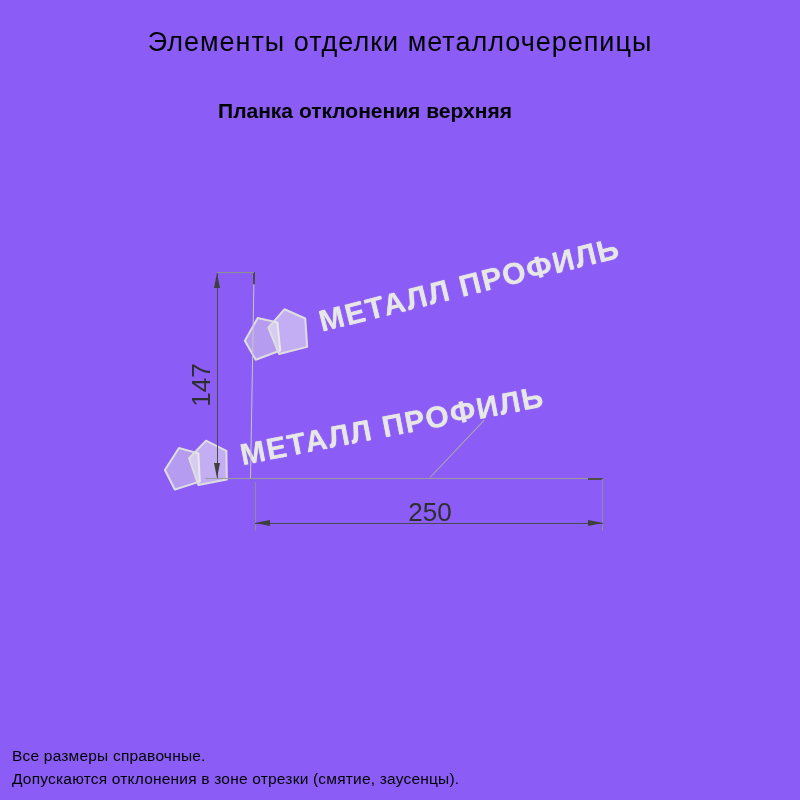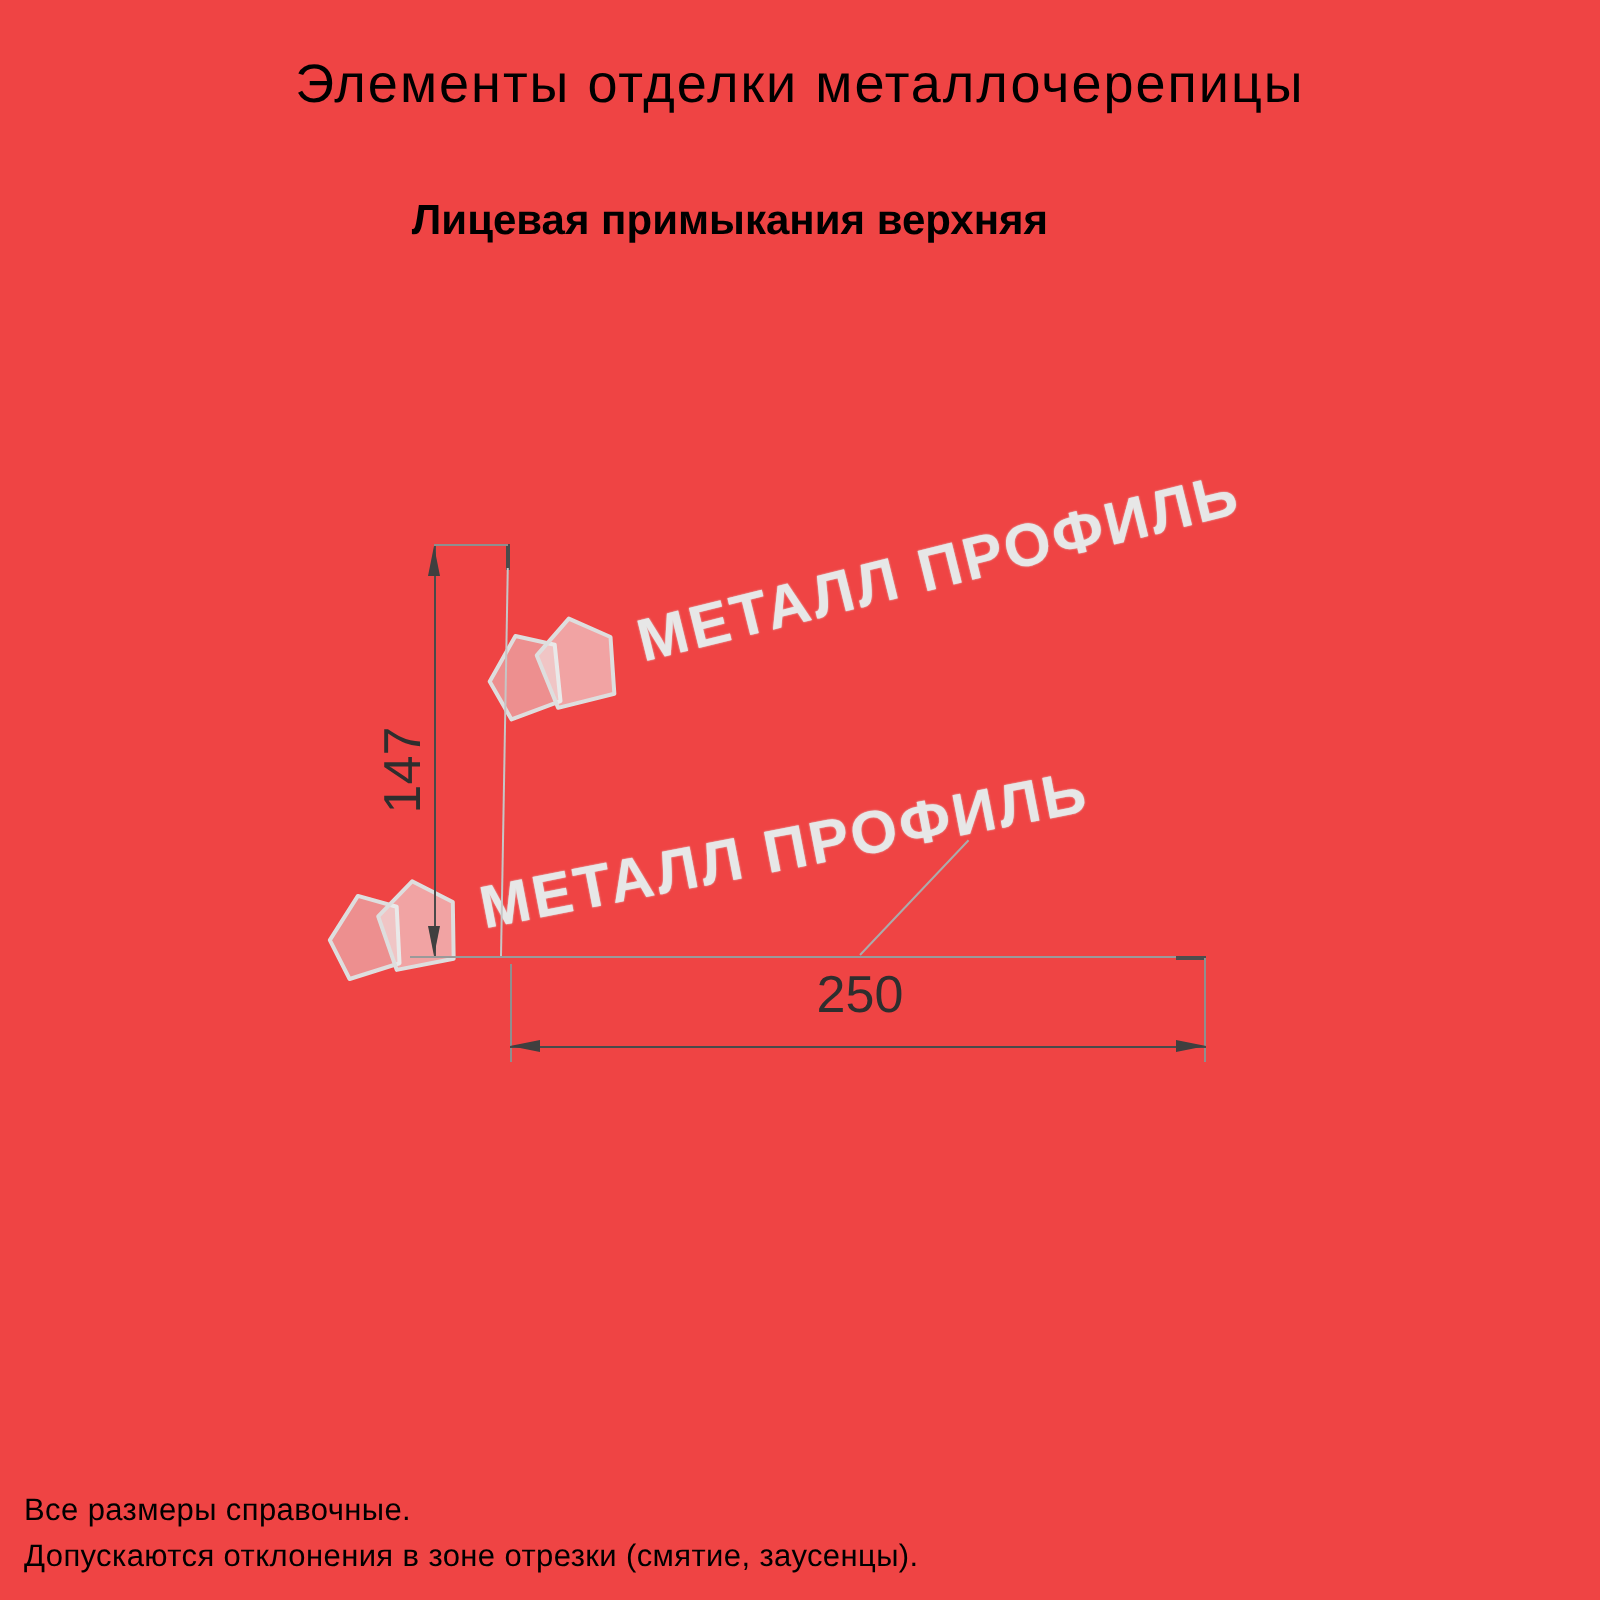--- a/index.html
+++ b/index.html
@@ -1,17 +1,17 @@
 <!DOCTYPE html>
 <html><head>
 <meta charset="utf-8">
 <style>
   html,body{margin:0;padding:0;background:#fff;}
   .canvas{
-    position:relative;width:800px;height:800px;background:#ef4444;overflow:hidden;
+    position:relative;width:800px;height:800px;background:#8b5cf6;overflow:hidden;
     font-family:"Liberation Sans","DejaVu Sans",sans-serif;color:#111;
   }
   
   .page-title{
     position:absolute;top:27px;left:0;width:800px;text-align:center;
     font-size:27px;font-weight:400;letter-spacing:1px;color:#000;
   }
   .subtitle{
     position:absolute;top:99px;left:165px;width:400px;text-align:center;
     font-size:21px;font-weight:700;color:#000;
@@ -51,37 +51,37 @@
   .hem{left:588px;top:478px;width:15px;height:2px;background:#4d4d4d;}
   .leader{left:430px;top:477px;width:79px;height:1px;background:#ababab;transform:rotate(-46.6deg);transform-origin:left center;}
   .ext-250-l{left:255px;top:482px;width:1px;height:49px;}
   .ext-250-r{left:602px;top:479px;width:1px;height:52px;}
   .h-dim{left:255px;top:523px;width:348px;height:1px;}
   .lbl-147{
     position:absolute;left:177px;top:371px;width:48px;height:28px;line-height:28px;
     text-align:center;font-size:26px;color:#2e2e2e;transform:rotate(-90deg);
   }
   .lbl-250{
-    position:absolute;left:399px;top:482px;width:62px;text-align:center;
+    position:absolute;left:399px;top:497px;width:62px;text-align:center;
     font-size:26px;color:#2e2e2e;
   }
   .callout{
     position:absolute;left:483px;top:398px;width:84px;text-align:center;
     font-size:17.5px;line-height:19.5px;color:#1d1d1d;
   }
   
   .footer{position:absolute;left:12px;top:744px;font-size:15.5px;line-height:23px;letter-spacing:0.2px;color:#000;}
 </style>
 </head>
 <body>
 
 <div class="canvas">
 
   <div class="page-title">Элементы отделки металлочерепицы</div>
-  <div class="subtitle">Лицевая примыкания верхняя</div>
+  <div class="subtitle">Планка отклонения верхняя</div>
 
   <div class="watermark wm1">
     <svg class="wm-logo" width="74" height="58" viewBox="0 0 74 58">
       <path d="M5 29 L23 10 L41 19 L37 47 L11 50 Z" fill="rgba(236,236,236,0.45)" stroke="#dedede" stroke-width="2" stroke-linejoin="round"></path>
       <path d="M31 22 L51 8 L69 22 L64 50 L35 50 Z" fill="rgba(243,243,243,0.55)" stroke="#dedede" stroke-width="2" stroke-linejoin="round"></path>
     </svg>
     <span class="wm-text">МЕТАЛЛ ПРОФИЛЬ</span>
   </div>
   <div class="watermark wm2">
     <svg class="wm-logo" width="74" height="58" viewBox="0 0 74 58">

